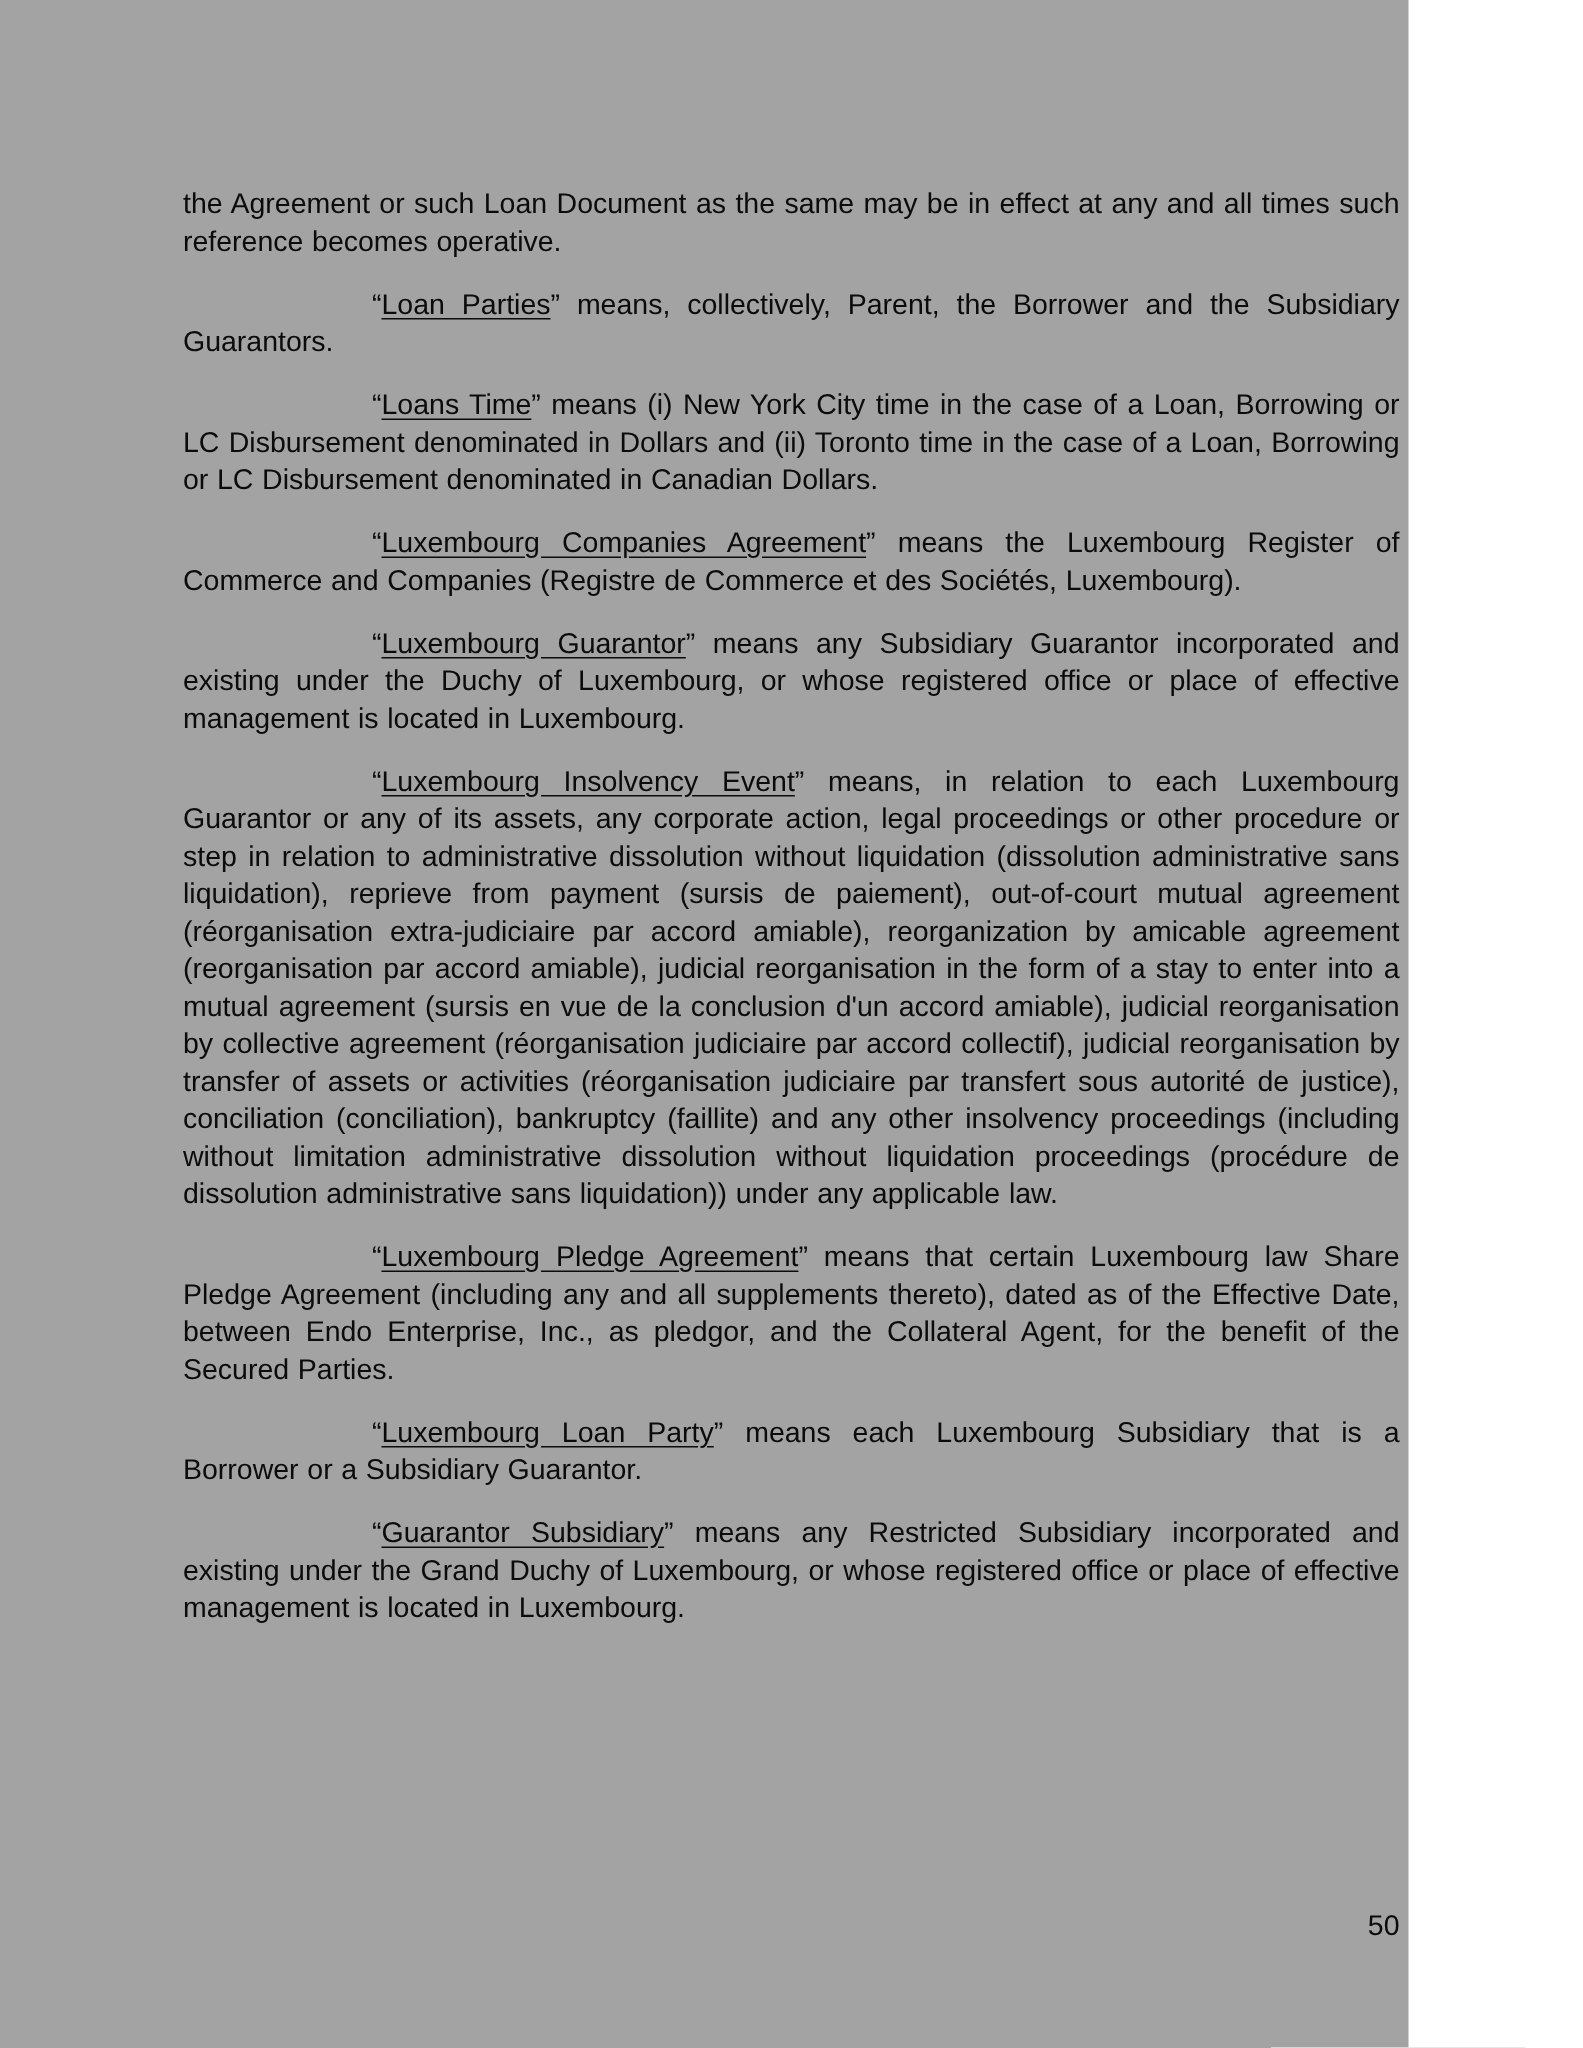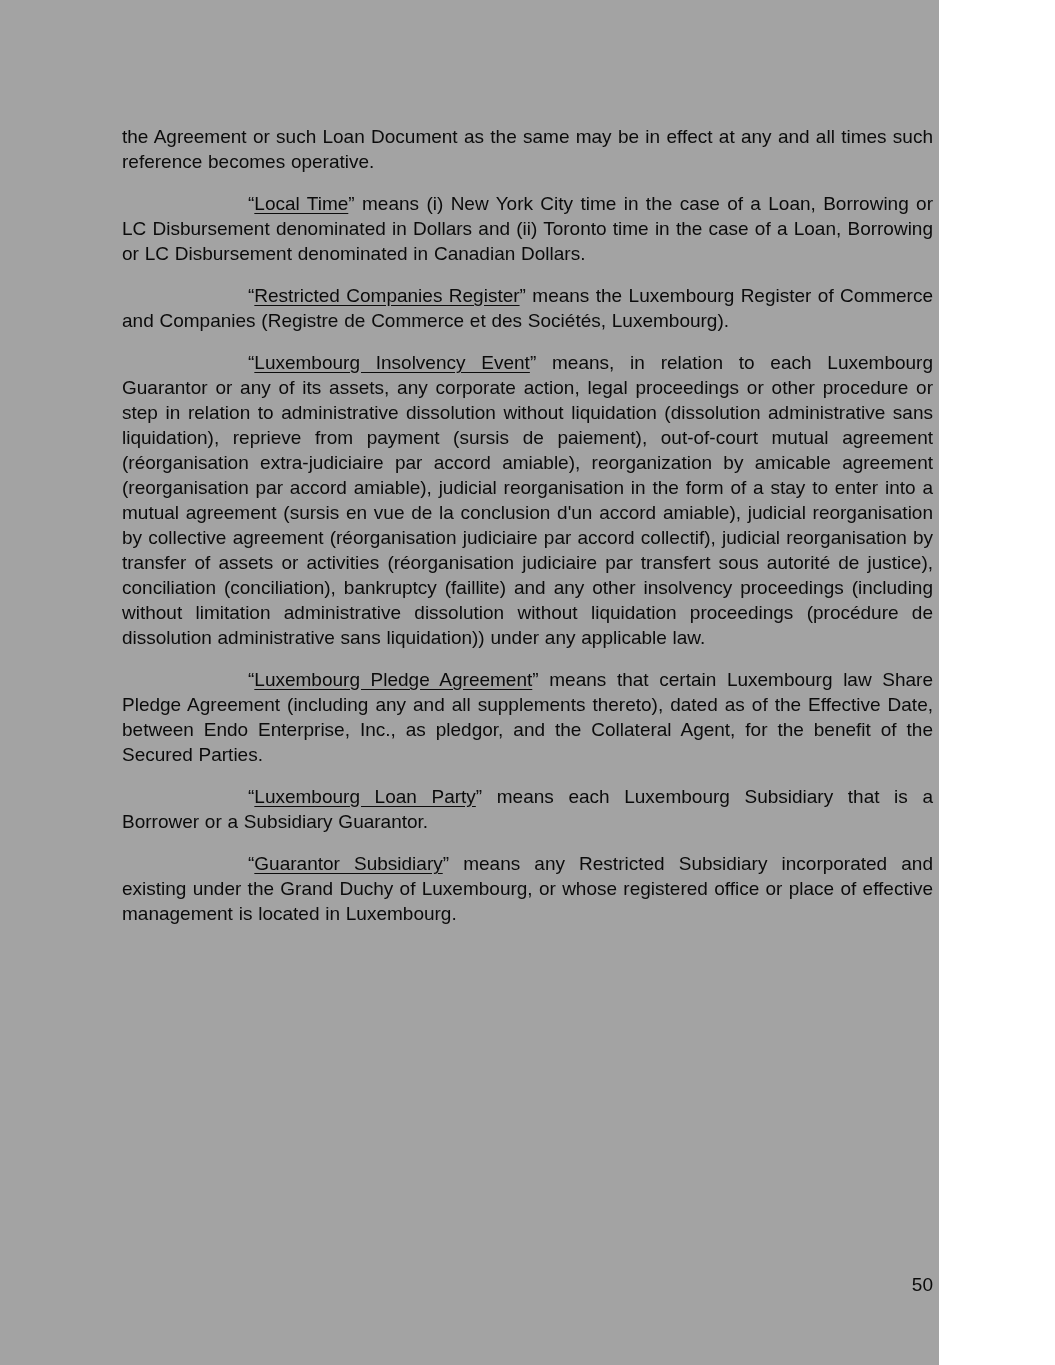--- a/index.html
+++ b/index.html
@@ -48,27 +48,29 @@
   }
 </style>
 </head>
 <body>
 
 <div class="page">
   <div class="content">
 
     <p class="para">the Agreement or such Loan Document as the same may be in effect at any and all times such reference becomes operative.</p>
 
+    <p class="para def"><span class="q">“</span><span class="term">Loan Parties</span><span class="q">”</span><span class="body"> means, collectively, Parent, the Borrower and the Subsidiary Guarantors.</span></p>
 
 
-    <p class="para def"><span class="q">“</span><span class="term">Local Time</span><span class="q">”</span><span class="body"> means (i) New York City time in the case of a Loan, Borrowing or LC Disbursement denominated in Dollars and (ii) Toronto time in the case of a Loan, Borrowing or LC Disbursement denominated in Canadian Dollars.</span></p>
+    <p class="para def"><span class="q">“</span><span class="term">Loans Time</span><span class="q">”</span><span class="body"> means (i) New York City time in the case of a Loan, Borrowing or LC Disbursement denominated in Dollars and (ii) Toronto time in the case of a Loan, Borrowing or LC Disbursement denominated in Canadian Dollars.</span></p>
 
 
-    <p class="para def"><span class="q">“</span><span class="term">Restricted Companies Register</span><span class="q">”</span><span class="body"> means the Luxembourg Register of Commerce and Companies (Registre de Commerce et des Sociétés, Luxembourg).</span></p>
+    <p class="para def"><span class="q">“</span><span class="term">Luxembourg Companies Agreement</span><span class="q">”</span><span class="body"> means the Luxembourg Register of Commerce and Companies (Registre de Commerce et des Sociétés, Luxembourg).</span></p>
 
+    <p class="para def"><span class="q">“</span><span class="term">Luxembourg Guarantor</span><span class="q">”</span><span class="body"> means any Subsidiary Guarantor incorporated and existing under the Duchy of Luxembourg, or whose registered office or place of effective management is located in Luxembourg.</span></p>
 
     <p class="para def"><span class="q">“</span><span class="term">Luxembourg Insolvency Event</span><span class="q">”</span><span class="body"> means, in relation to each Luxembourg Guarantor or any of its assets, any corporate action, legal proceedings or other procedure or step in relation to administrative dissolution without liquidation (dissolution administrative sans liquidation), reprieve from payment (sursis de paiement), out-of-court mutual agreement (réorganisation extra-judiciaire par accord amiable), reorganization by amicable agreement (reorganisation par accord amiable), judicial reorganisation in the form of a stay to enter into a mutual agreement (sursis en vue de la conclusion d'un accord amiable), judicial reorganisation by collective agreement (réorganisation judiciaire par accord collectif), judicial reorganisation by transfer of assets or activities (réorganisation judiciaire par transfert sous autorité de justice), conciliation (conciliation), bankruptcy (faillite) and any other insolvency proceedings (including without limitation administrative dissolution without liquidation proceedings (procédure de dissolution administrative sans liquidation)) under any applicable law.</span></p>
 
     <p class="para def"><span class="q">“</span><span class="term">Luxembourg Pledge Agreement</span><span class="q">”</span><span class="body"> means that certain Luxembourg law Share Pledge Agreement (including any and all supplements thereto), dated as of the Effective Date, between Endo Enterprise, Inc., as pledgor, and the Collateral Agent, for the benefit of the Secured Parties.</span></p>
 
     <p class="para def"><span class="q">“</span><span class="term">Luxembourg Loan Party</span><span class="q">”</span><span class="body"> means each Luxembourg Subsidiary that is a Borrower or a Subsidiary Guarantor.</span></p>
 
     <p class="para def"><span class="q">“</span><span class="term">Guarantor Subsidiary</span><span class="q">”</span><span class="body"> means any Restricted Subsidiary incorporated and existing under the Grand Duchy of Luxembourg, or whose registered office or place of effective management is located in Luxembourg.</span></p>
 
   </div>

